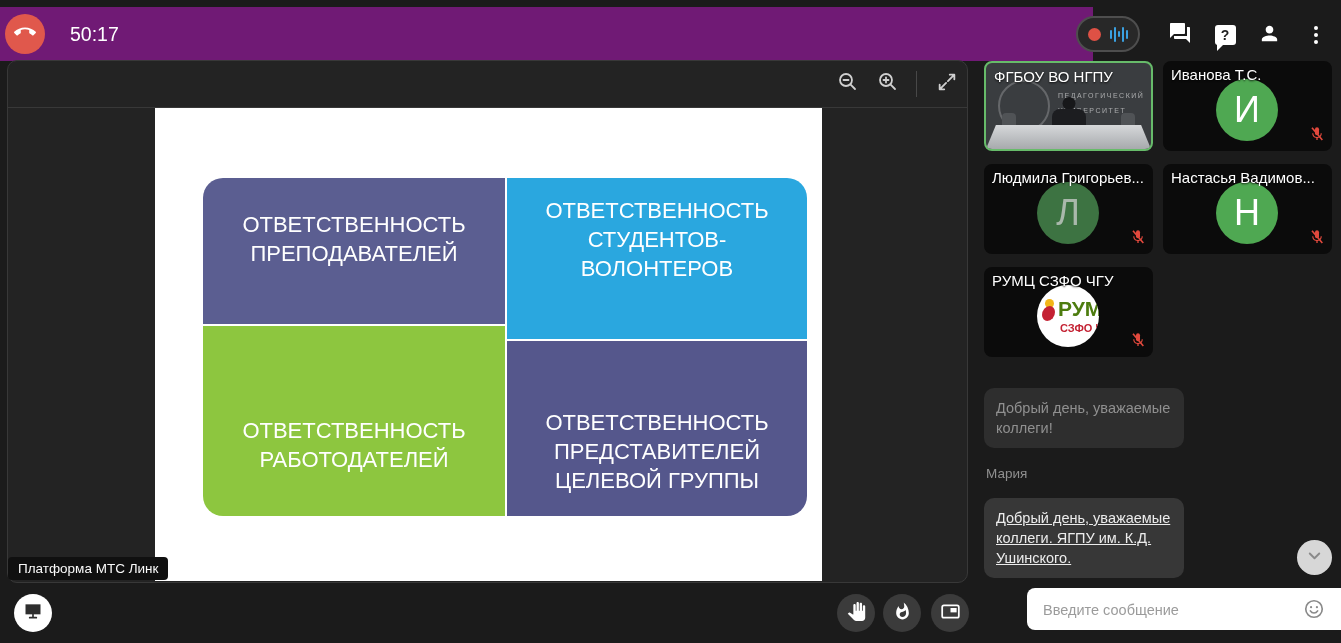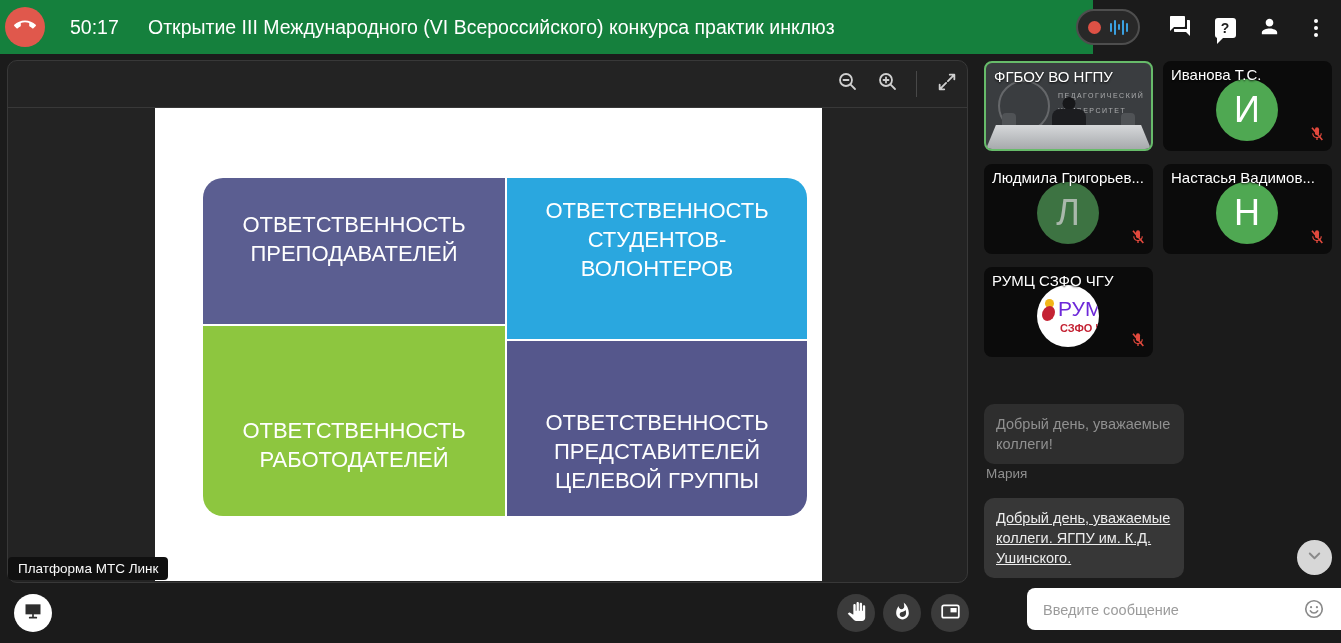--- a/index.html
+++ b/index.html
@@ -6,21 +6,21 @@
   body{
     width:1341px;height:643px;position:relative;overflow:hidden;
     background:#1b1b1b;font-family:"Liberation Sans",sans-serif;
     -webkit-font-smoothing:antialiased;
   }
   .abs{position:absolute;}
   .flexc{display:flex;align-items:center;justify-content:center;}
   .preline{white-space:pre-line;}
 
   
-  .topbar{left:0;top:0;width:1093px;height:54px;background:#15803d;}
+  .topbar{left:0;top:7px;width:1093px;height:54px;background:#701a75;}
   .logo{left:5px;top:7px;width:40px;height:40px;border-radius:50%;background:#e0584c;cursor:pointer;}
   .timer{left:70px;top:0;height:54px;line-height:54px;font-size:19.5px;color:#fff;font-weight:500;}
   .title{left:148px;top:0;height:54px;line-height:54px;font-size:19.5px;color:#fff;font-weight:500;
          width:756px;white-space:nowrap;overflow:hidden;}
   .live-btn{left:911px;top:9px;width:141px;height:37px;background:#43a854;border:none;border-radius:4px;
             color:#fff;font-size:13px;font-weight:bold;letter-spacing:1px;cursor:pointer;
             font-family:"Liberation Sans",sans-serif;}
   .rec-pill{left:1076px;top:9px;width:64px;height:36px;border-radius:18px;border:2px solid #4e4e4e;
             background:#282828;box-sizing:border-box;display:flex;align-items:center;
             justify-content:space-evenly;cursor:pointer;}
@@ -87,28 +87,28 @@
   .person-head{position:absolute;left:50%;top:34px;transform:translateX(-50%);width:13px;height:13px;
                border-radius:50%;background:#17181a;}
   .person-body{position:absolute;left:50%;top:46px;transform:translateX(-50%);width:34px;height:18px;
                border-radius:8px 8px 0 0;background:#1c1d20;}
   .desk{position:absolute;left:0;right:0;bottom:0;height:24px;background:linear-gradient(#d6d8da,#a7aaad);
         clip-path:polygon(6% 0,94% 0,100% 100%,0 100%);}
   .chair{position:absolute;bottom:20px;width:14px;height:16px;background:#505356;border-radius:4px;}
   .chair-l{left:16px;} .chair-r{right:16px;}
   
   .av-logo{background:#ffffff;overflow:hidden;}
-  .rumc-big{position:absolute;left:21px;top:12px;font-size:21px;font-weight:normal;color:#6d28d9;white-space:nowrap;}
+  .rumc-big{position:absolute;left:21px;top:12px;font-size:21px;font-weight:bold;color:#4d7c0f;white-space:nowrap;}
   .rumc-small{position:absolute;left:23px;top:37px;font-size:11px;font-weight:bold;color:#c42233;white-space:nowrap;}
   .rumc-mark-y{position:absolute;left:8px;top:14px;width:9px;height:9px;border-radius:50%;background:#f2b518;}
   .rumc-mark-r{position:absolute;left:5px;top:21px;width:13px;height:15px;border-radius:60% 40% 60% 40%;background:#c42233;}
 
   
   .msg{width:200px;box-sizing:border-box;padding:10px 12px;border-radius:10px;font-size:14.5px;line-height:1.38;}
-  .msg1{left:984px;top:404px;background:#2e2e2e;color:#909090;}
+  .msg1{left:984px;top:388px;background:#2e2e2e;color:#909090;}
   .sender{left:986px;top:466px;font-size:13.5px;color:#8f8f8f;text-align:right;}
   .msg2{left:984px;top:498px;background:#373737;color:#ececec;text-decoration:underline;}
   .scroll-btn{left:1297px;top:540px;width:35px;height:35px;border-radius:50%;background:#d7d7d7;cursor:pointer;}
   .input-wrap{left:984px;top:588px;width:348px;height:42px;background:#fff;border-radius:8px;box-sizing:border-box;margin-left:43px;}
   .chat-input{position:absolute;left:14px;top:1px;height:40px;width:240px;border:none;outline:none;
               font-size:14.5px;font-family:"Liberation Sans",sans-serif;color:#333;background:transparent;}
   .chat-input::placeholder{color:#9b9b9b;}
   .emoji-btn{position:absolute;right:50px;top:10px;width:22px;height:22px;cursor:pointer;}
   .send-btn{position:absolute;right:14px;top:11px;width:22px;height:22px;cursor:pointer;}
 </style>
@@ -117,21 +117,20 @@
 
 <div class="abs topbar">
   <div class="abs logo flexc">
     <span>
       <svg width="22" height="22" viewBox="0 0 24 24">
           <path fill="#fff" d="M12 9c-1.6 0-3.15.25-4.6.72v3.1c0 .39-.23.74-.56.9-.98.49-1.87 1.12-2.66 1.85-.18.18-.43.28-.7.28-.28 0-.53-.11-.71-.29L.29 13.08c-.18-.17-.29-.42-.29-.7 0-.28.11-.53.29-.71C3.34 8.78 7.46 7 12 7s8.66 1.78 11.71 4.67c.18.18.29.43.29.71 0 .28-.11.53-.29.7l-2.48 2.48c-.18.18-.43.29-.71.29-.27 0-.52-.1-.7-.28-.79-.73-1.68-1.36-2.66-1.85-.33-.16-.56-.51-.56-.9v-3.1C15.15 9.25 13.6 9 12 9z"></path>
         </svg>
     </span>
   </div>
   <div class="abs timer">50:17</div>
-  <div class="abs title">Открытие III Международного (VI Всероссийского) конкурса практик инклюз</div>
   <div class="abs rec-pill">
     <span class="rec-dot"></span>
     <span class="wave">
       <i style="height:9px"></i>
         <i style="height:15px"></i>
         <i style="height:6px"></i>
         <i style="height:15px"></i>
         <i style="height:9px"></i>
     </span>
   </div>

